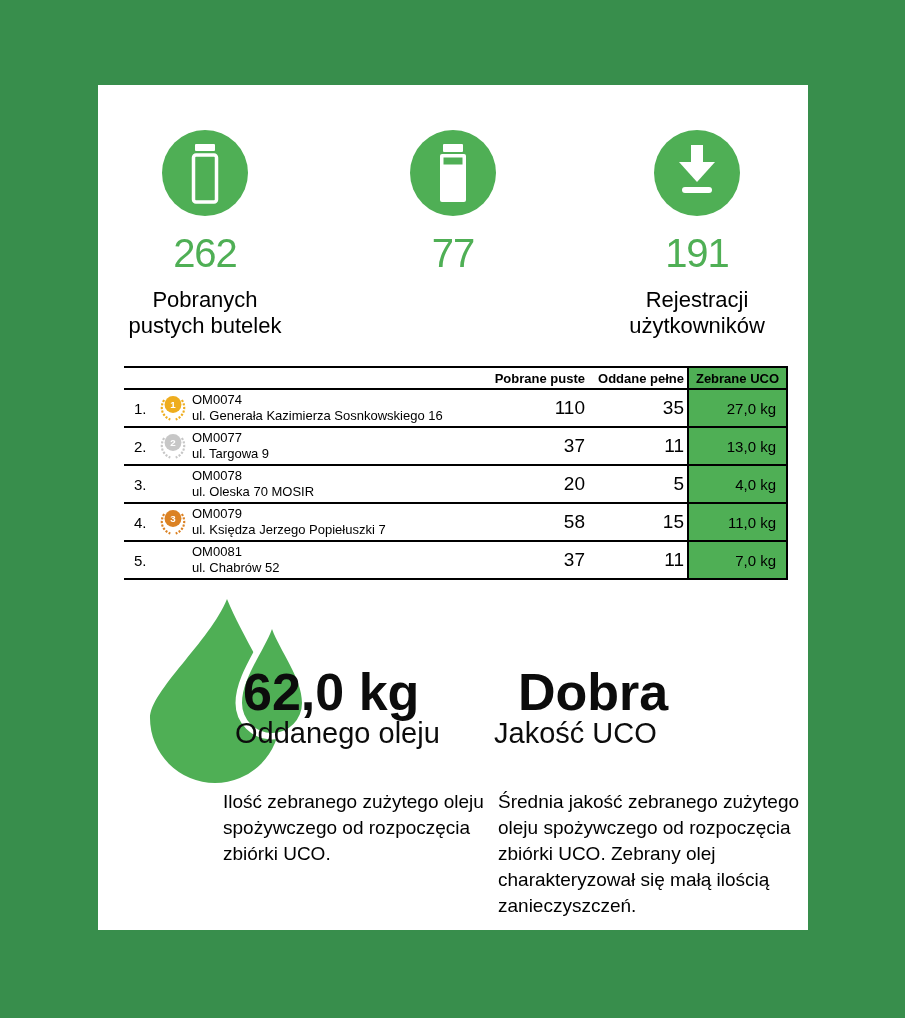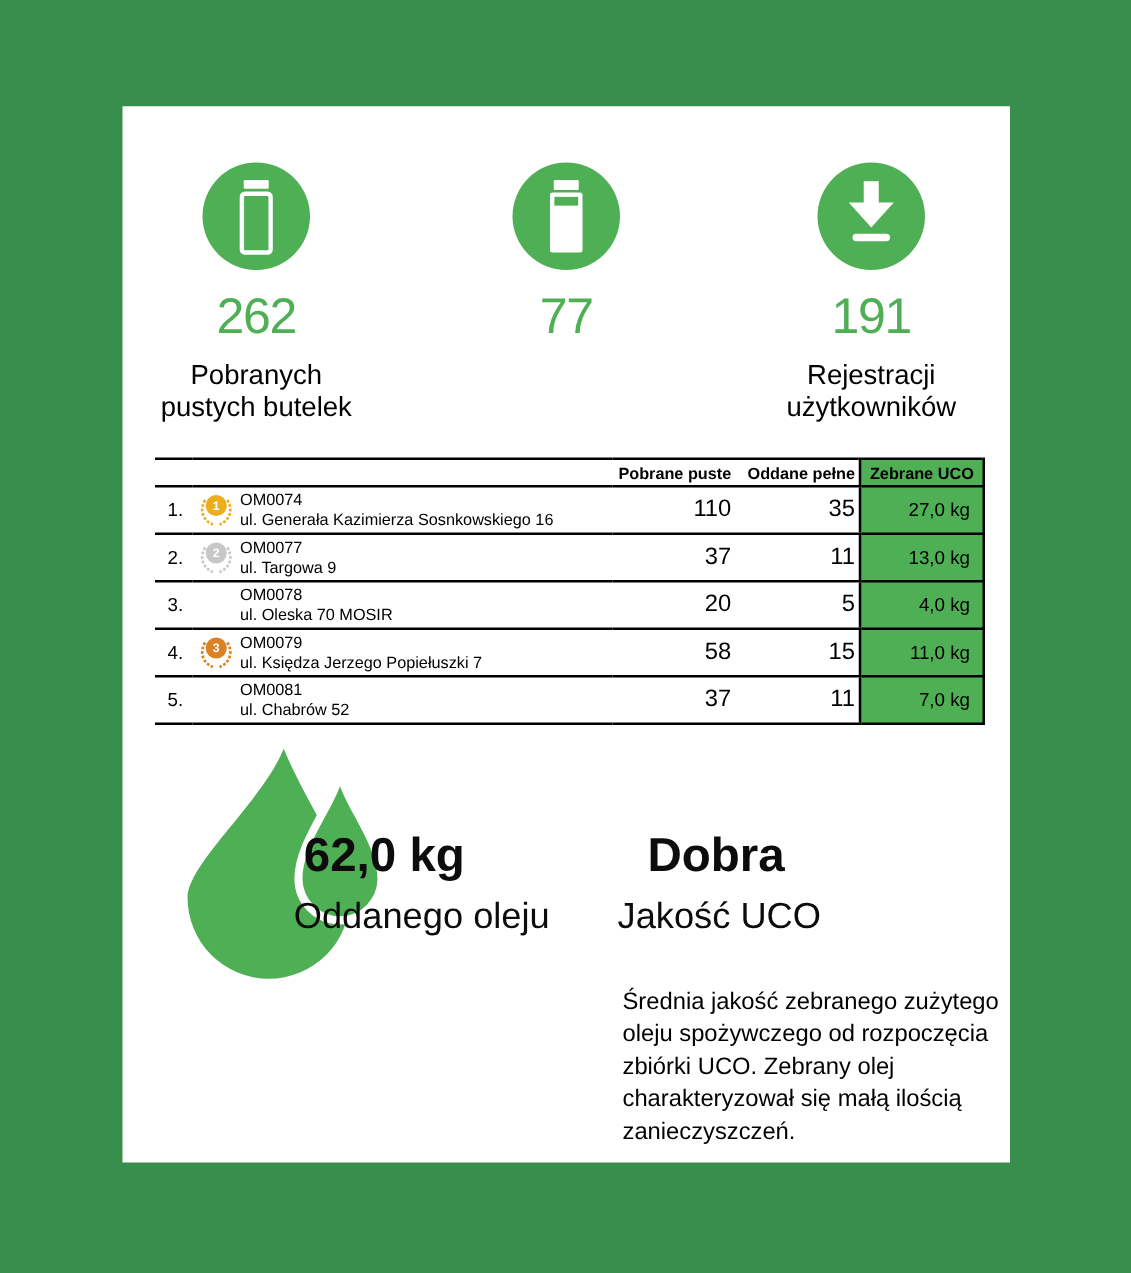--- a/index.html
+++ b/index.html
@@ -51,21 +51,21 @@
   td.medal svg{display:inline-block;vertical-align:middle;}
   td.name{font-size:13px;line-height:16px;}
   .medal-gold .m-circle{fill:var(--gold);} .medal-gold .m-branch{stroke:var(--gold);}
   .medal-silver .m-circle{fill:var(--silver);} .medal-silver .m-branch{stroke:var(--silver);}
   .medal-bronze .m-circle{fill:var(--bronze);} .medal-bronze .m-branch{stroke:var(--bronze);}
   .m-branch{fill:none;stroke-width:2.4;stroke-dasharray:2.4 1.7;}
   .m-num{fill:#fff;font-size:11px;font-weight:bold;font-family:"Liberation Sans",sans-serif;}
 
   
   .drop-icon{position:absolute;left:42px;top:511px;color:var(--accent);}
-  .metric-value{position:absolute;font-size:38px;font-weight:bold;line-height:1;color:#0c0c0c;}
+  .metric-value{position:absolute;font-size:52px;font-weight:bold;line-height:1;color:#0c0c0c;}
   #oil-value{left:145px;top:581px;}
   #quality-value{left:420px;top:581px;}
   .metric-label{position:absolute;font-size:29px;line-height:1;color:#0c0c0c;}
   #oil-label{left:137px;top:634px;}
   #quality-label{left:396px;top:634px;}
   .metric-desc{position:absolute;top:704px;font-size:19px;line-height:26px;white-space:pre-line;}
   #oil-desc{left:125px;width:285px;}
   #quality-desc{left:400px;width:315px;}
 </style>
 </head>
@@ -210,20 +210,23 @@
 
   <div class="drop-icon">
     <svg width="170" height="190" viewBox="0 0 170 190">
       <path fill="currentColor" d="M87 3 C70 45 10 95 10 122 a65 65 0 0 0 130 0 C140 95 104 45 87 3 Z"></path>
       <path fill="currentColor" stroke="#ffffff" stroke-width="13" paint-order="stroke" d="M132 33 C124 55 102 82 102 107 a30 30 0 0 0 60 0 C162 82 140 55 132 33 Z"></path>
     </svg>
   </div>
 
   <div class="metric-value" id="oil-value">62,0 kg</div>
   <div class="metric-label" id="oil-label">Oddanego oleju</div>
+  <div class="metric-desc" id="oil-desc">Ilość zebranego zużytego oleju
+spożywczego od rozpoczęcia
+zbiórki UCO.</div>
 
   <div class="metric-value" id="quality-value">Dobra</div>
   <div class="metric-label" id="quality-label">Jakość UCO</div>
   <div class="metric-desc" id="quality-desc">Średnia jakość zebranego zużytego
 oleju spożywczego od rozpoczęcia
 zbiórki UCO. Zebrany olej
 charakteryzował się małą ilością
 zanieczyszczeń.</div>
 
 </div>

